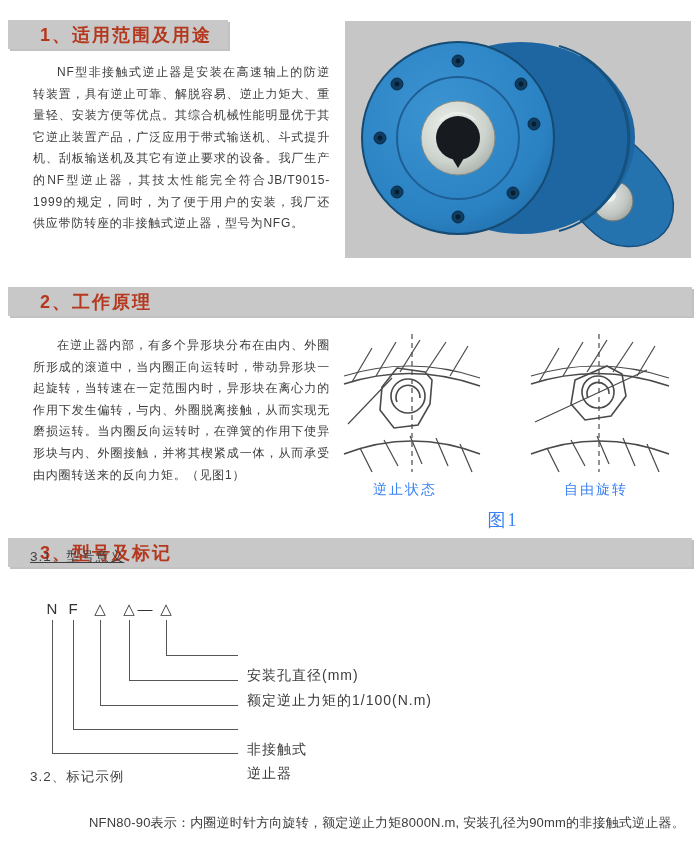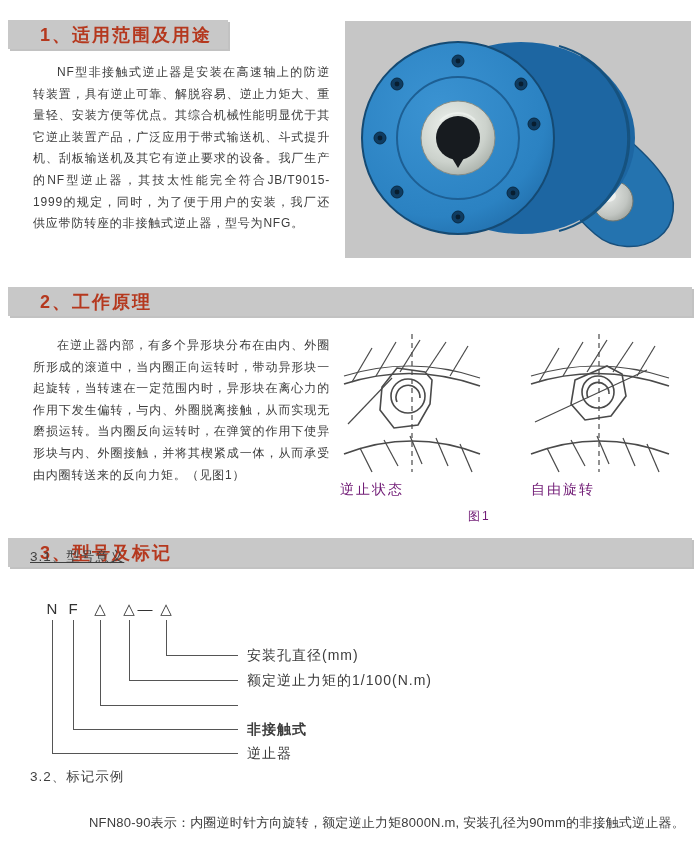--- a/index.html
+++ b/index.html
@@ -19,25 +19,25 @@
     padding-left:32px;white-space:nowrap;
   }
   
   .para{
     position:absolute;left:33px;width:297px;font-size:12px;line-height:21.6px;
     text-align:justify;text-indent:2em;color:#3c3c3c;letter-spacing:0.8px;
   }
   
   #photo{position:absolute;left:345px;top:21px;width:346px;height:237px;background:#c6c6c6;}
   
-  .fig-cap{position:absolute;width:130px;font-size:14px;letter-spacing:2px;color:#701a75;}
+  .fig-cap{position:absolute;width:130px;text-align:center;font-size:14px;letter-spacing:2px;color:#3b82f6;}
   
   .code-sym{position:absolute;width:22px;text-align:center;font-size:15px;color:#333;}
   .conn{position:absolute;border-left:1px solid #555;border-bottom:1px solid #555;}
-  .mlabel{position:absolute;left:247px;font-size:14px;line-height:20px;color:#3c3c3c;letter-spacing:1px;white-space:nowrap;}
+  .mlabel{position:absolute;left:247px;font-size:14px;line-height:20px;color:#3c3c3c;letter-spacing:1px;white-space:nowrap;margin-top:20px;}
   .subhead{position:absolute;left:30px;font-size:13.5px;color:#3f3f3f;letter-spacing:1px;}
   .example{position:absolute;left:50px;width:645px;font-size:13px;color:#3c3c3c;letter-spacing:0.2px;white-space:nowrap;}
   svg{display:block;}
 </style>
 </head>
 <body>
 
 <div id="page">
 
   <div class="sec-bar" style="top:20px;width:220px;">
@@ -169,21 +169,21 @@
           <line x1="44" y1="108" x2="58" y2="134"></line>
         <line x1="70" y1="104" x2="82" y2="132"></line>
           <line x1="96" y1="106" x2="108" y2="134"></line>
         <line x1="120" y1="112" x2="132" y2="140"></line>
       </g>
     </svg>
   </div>
 
   <div class="fig-cap" style="left:340px;top:481px;">逆止状态</div>
   <div class="fig-cap" style="left:531px;top:481px;">自由旋转</div>
-  <div class="fig-cap" style="left:468px;top:508px;width:70px;font-size:12px;">图1</div>
+  <div class="fig-cap" style="left:468px;top:508px;width:70px;font-size:18px;font-family:Liberation Serif, serif;">图1</div>
 
   <div class="sec-bar" style="top:538px;width:684px;">
     <span class="sec-title">3、型号及标记</span>
   </div>
 
   <div class="subhead" style="top:548px;text-decoration:underline;">3.1、型号意义</div>
 
   <span class="code-sym" style="left:41px;top:600px;">N</span>
   <span class="code-sym" style="left:62px;top:600px;">F</span>
   <span class="code-sym" style="left:89px;top:600px;">△</span>
@@ -192,20 +192,20 @@
   <span class="code-sym" style="left:155px;top:600px;">△</span>
 
   <div class="conn" style="left:166px;top:620px;width:71px;height:35px;"></div>
   <div class="conn" style="left:129px;top:620px;width:108px;height:60px;"></div>
   <div class="conn" style="left:100px;top:620px;width:137px;height:85px;"></div>
   <div class="conn" style="left:73px;top:620px;width:164px;height:109px;"></div>
   <div class="conn" style="left:52px;top:620px;width:185px;height:133px;"></div>
 
   <div class="mlabel" style="top:645px;">安装孔直径(mm)</div>
   <div class="mlabel" style="top:670px;">额定逆止力矩的1/100(N.m)</div>
-  <div class="mlabel" style="top:719px;font-weight:bold;">非接触式</div>
+  <div class="mlabel" style="top:719px;">非接触式</div>
   <div class="mlabel" style="top:743px;">逆止器</div>
 
   <div class="subhead" style="top:768px;">3.2、标记示例</div>
 
   <div class="example" style="top:814px;margin-left:39px;">NFN80-90表示：内圈逆时针方向旋转，额定逆止力矩8000N.m, 安装孔径为90mm的非接触式逆止器。</div>
 
 </div>
 
 </body></html>

